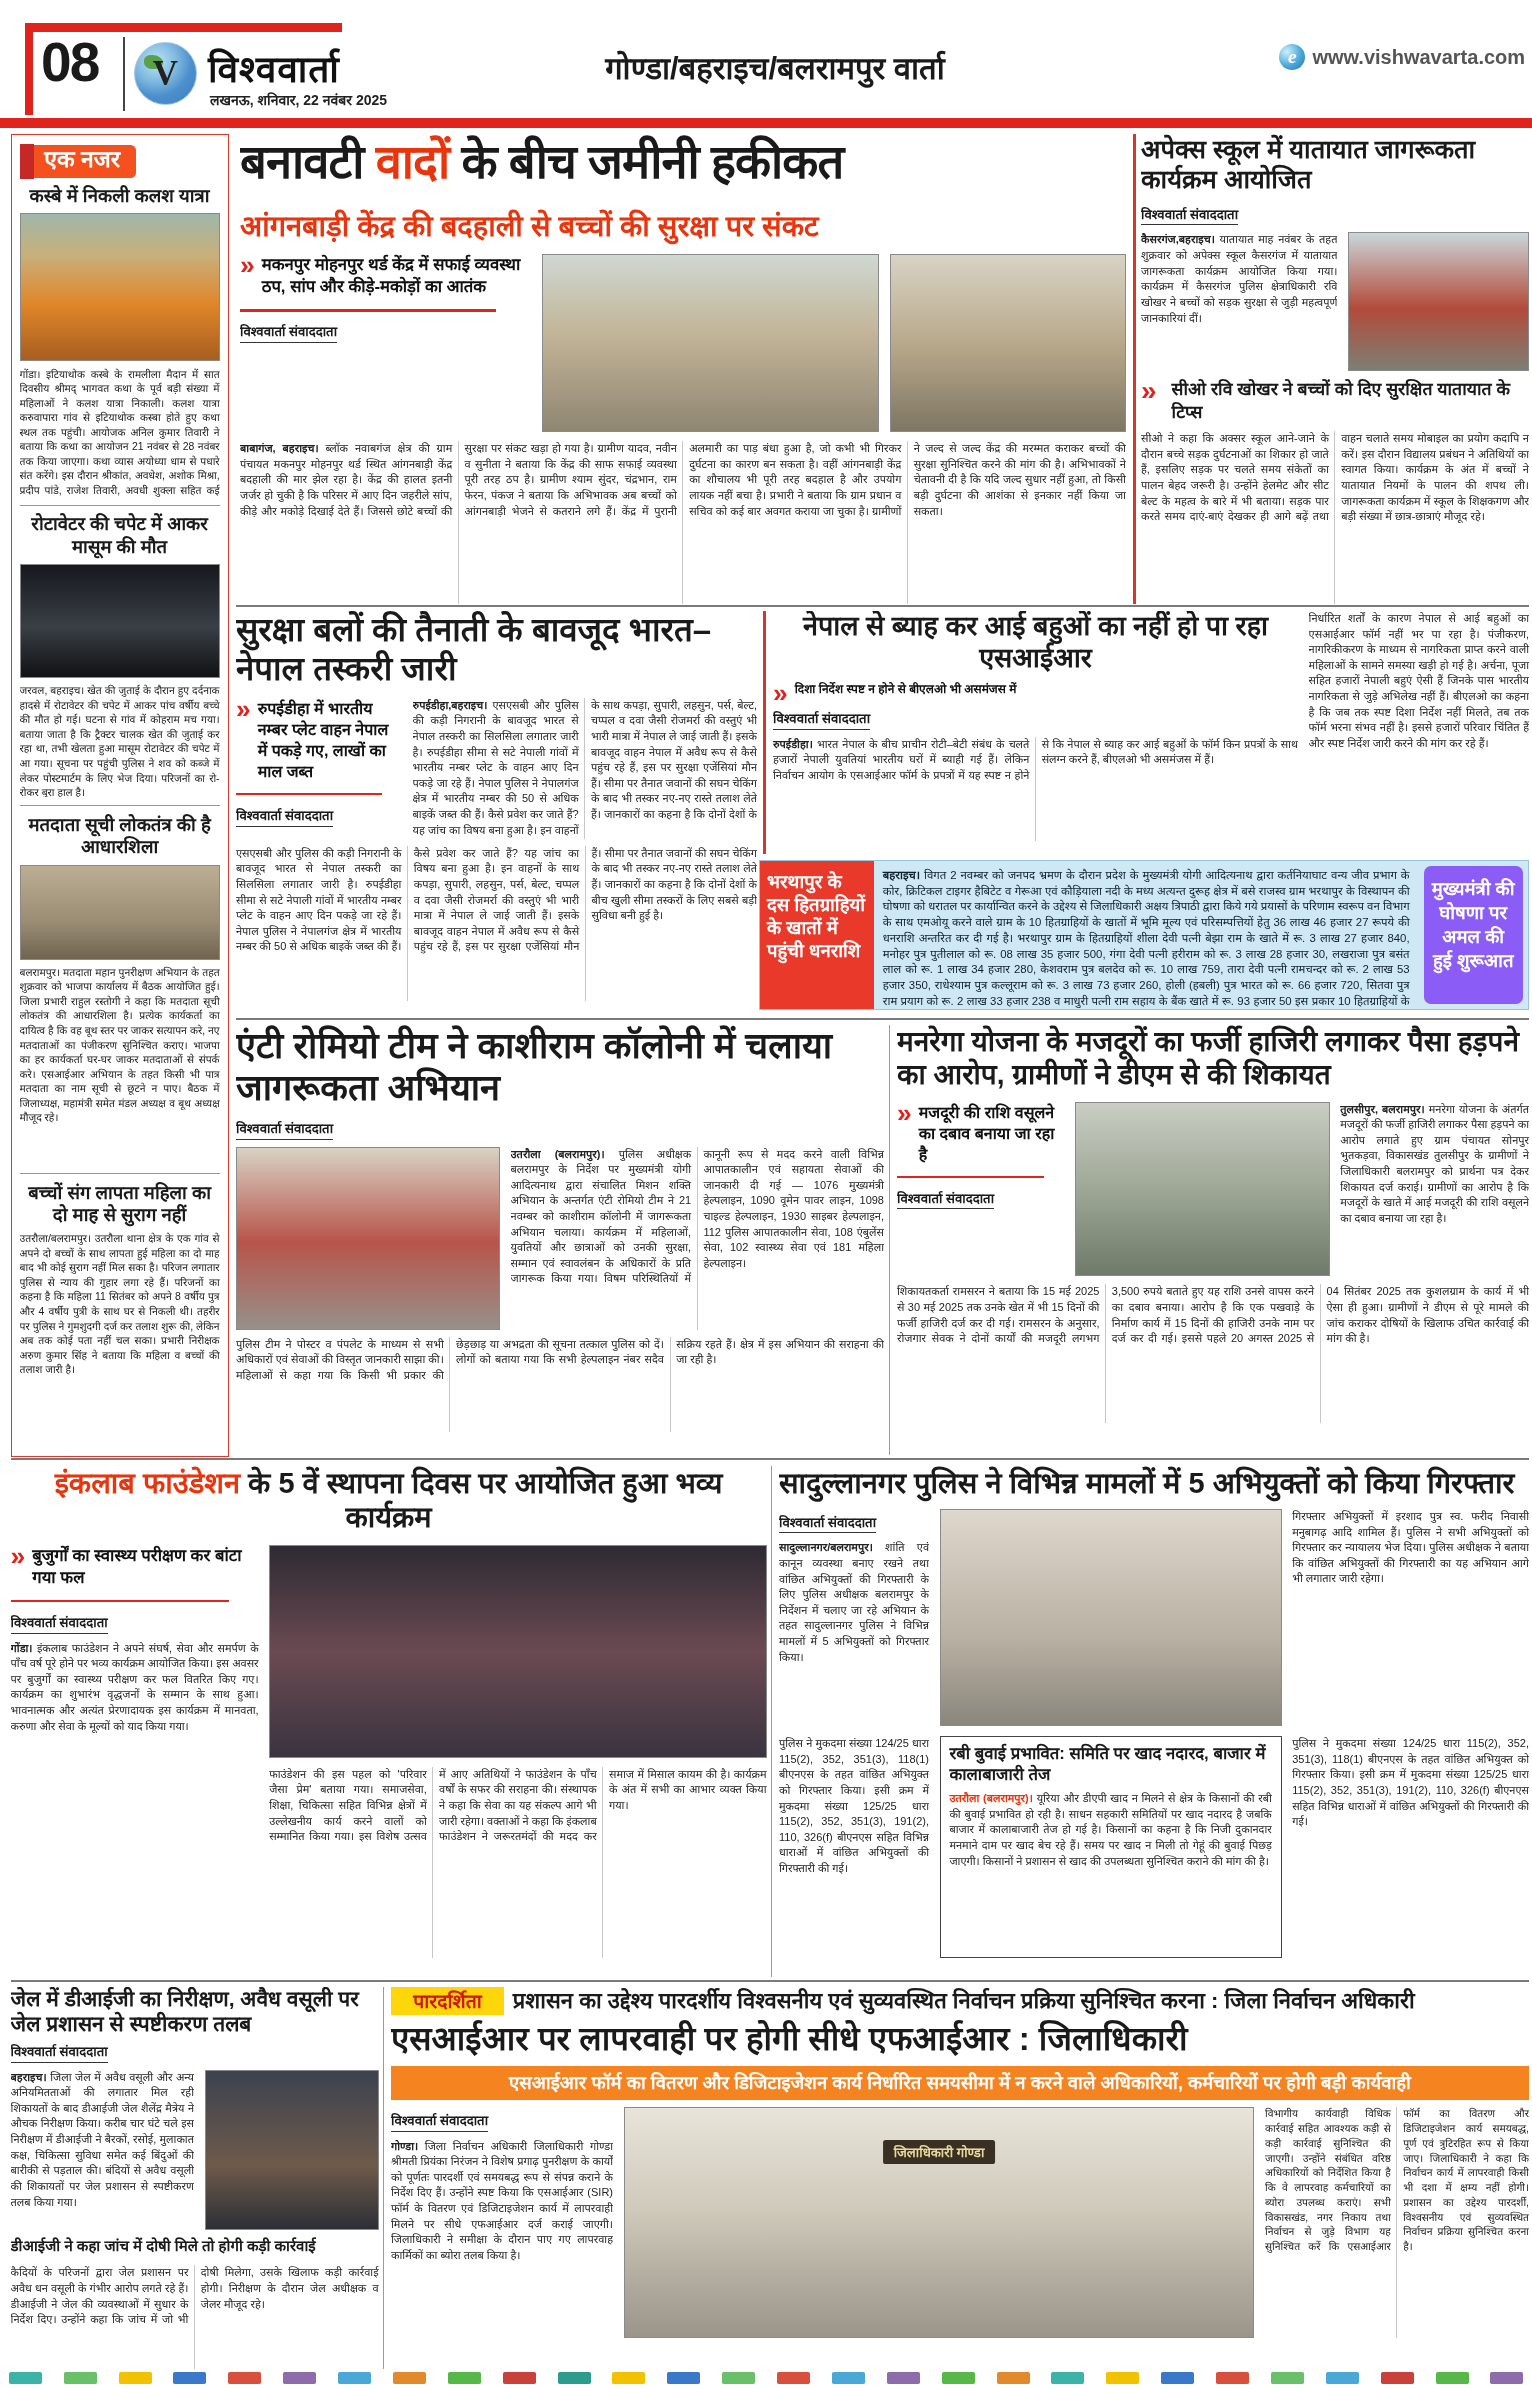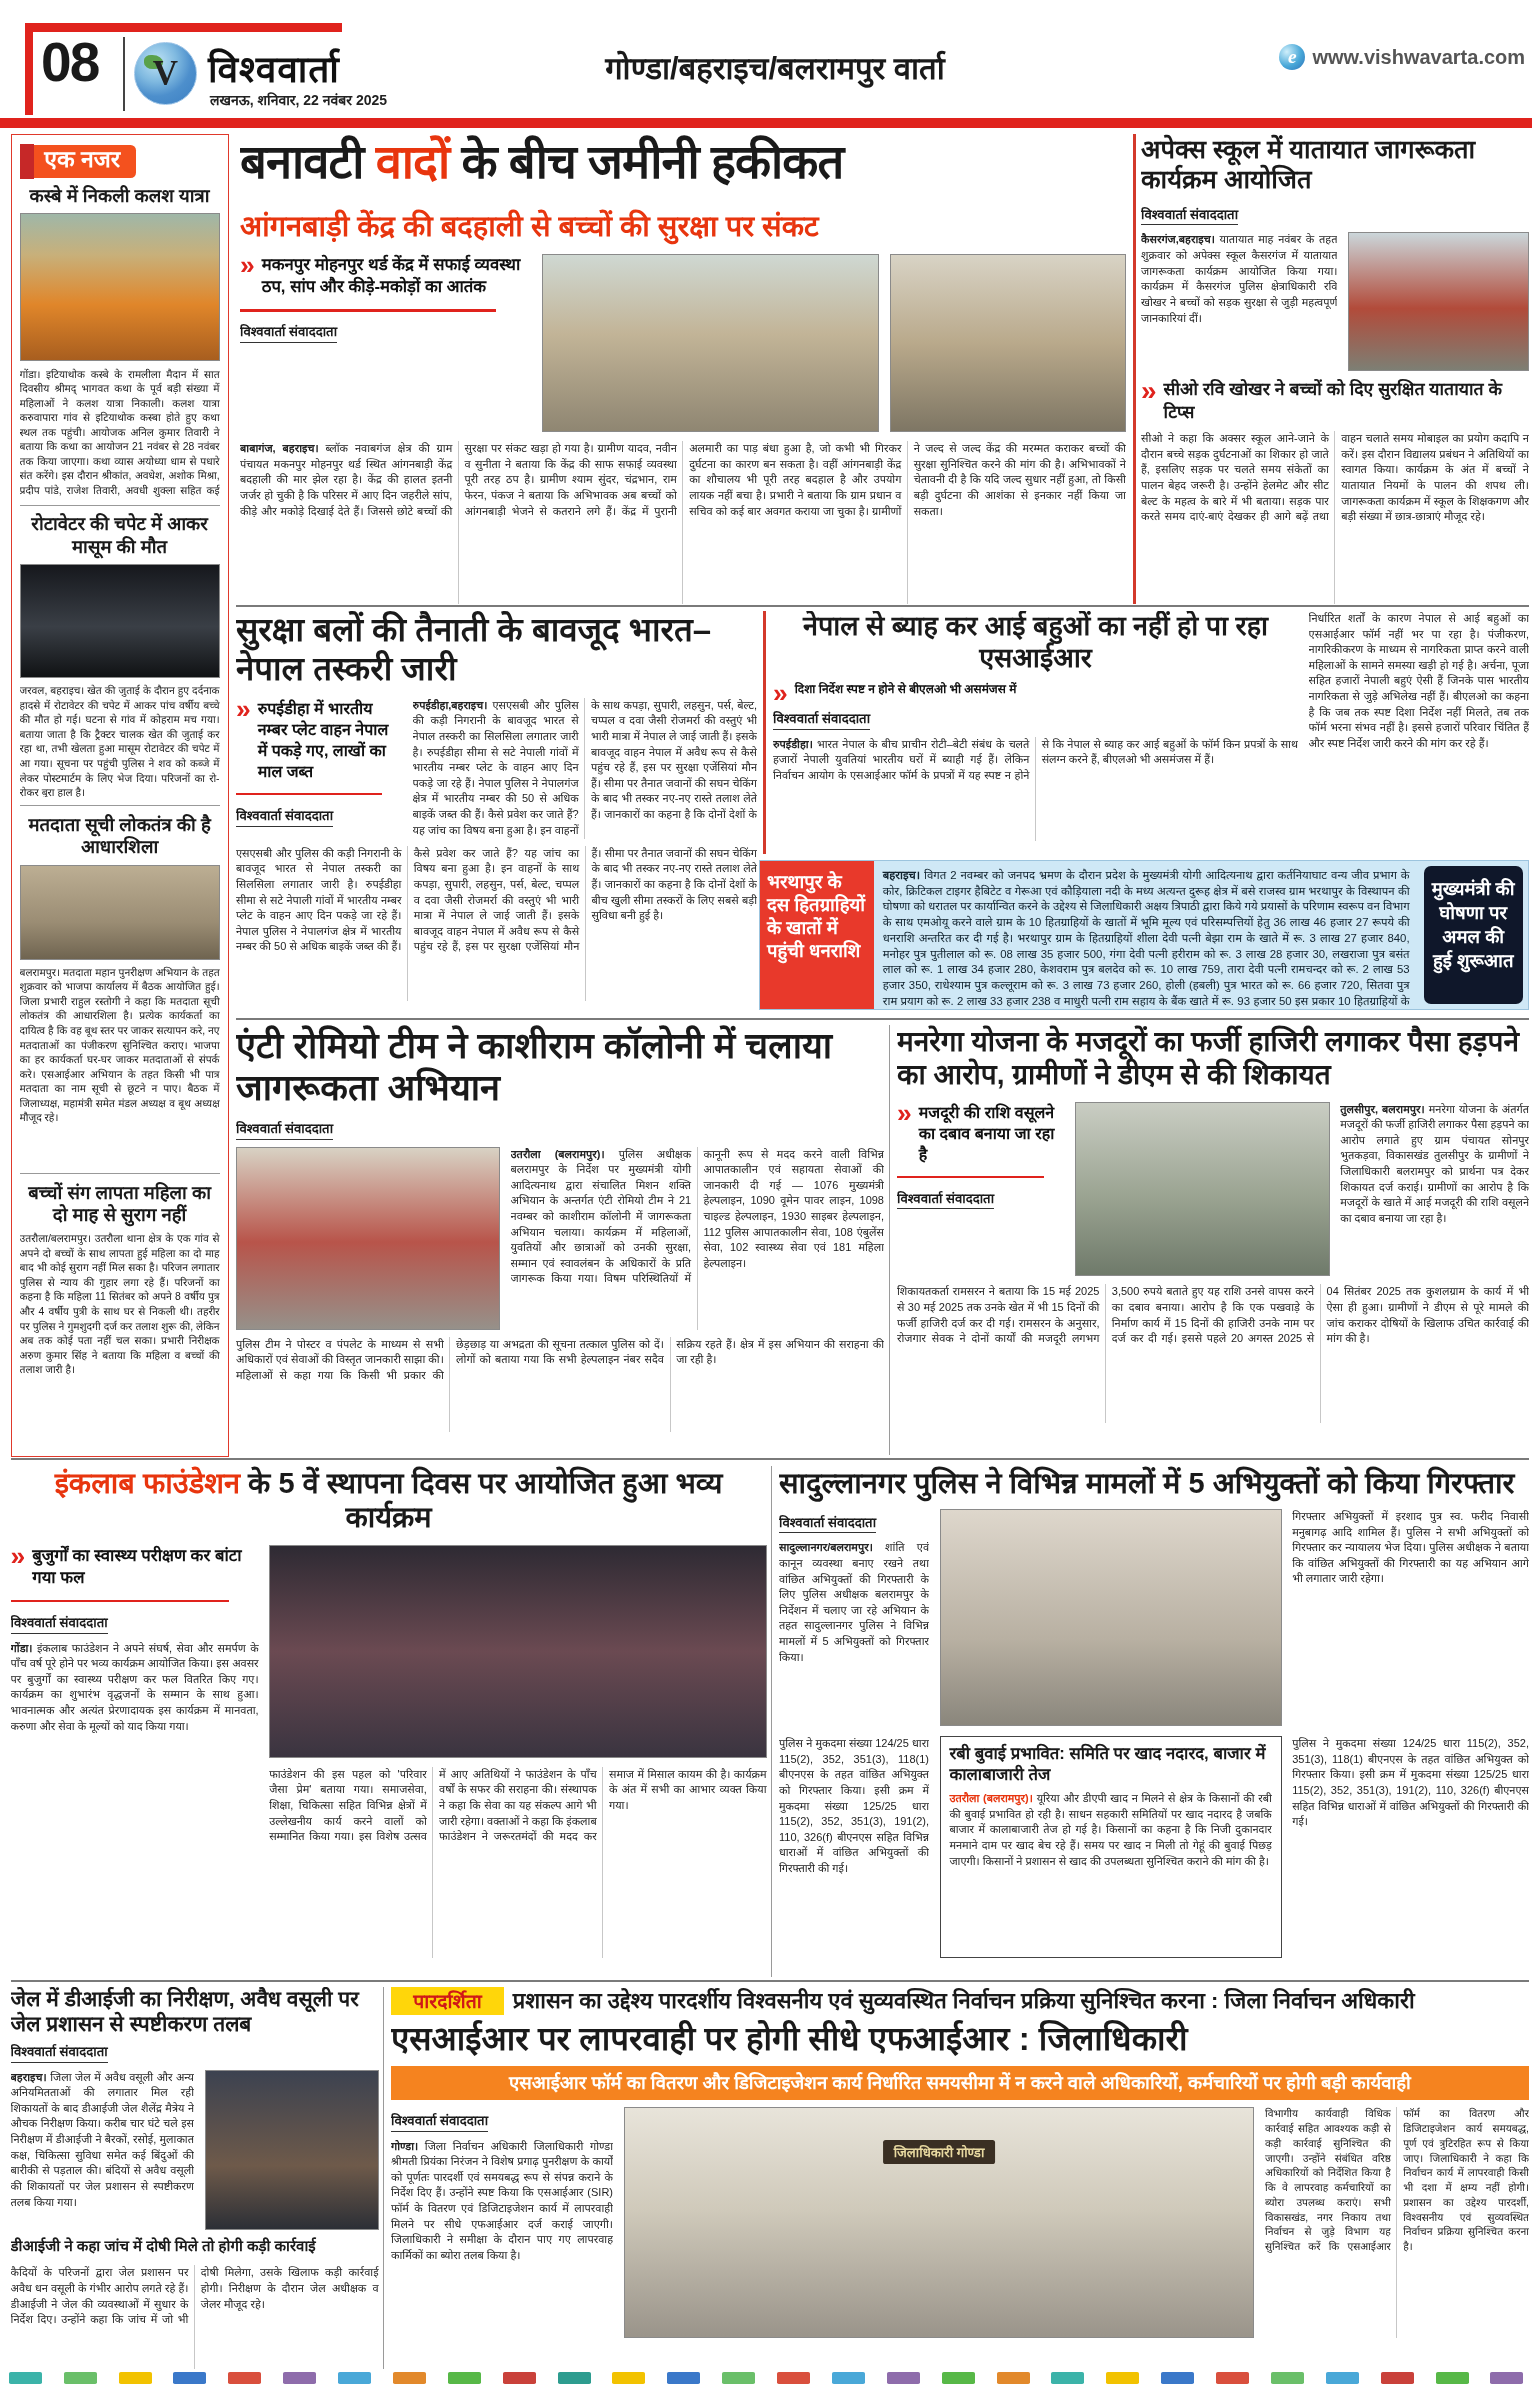--- a/index.html
+++ b/index.html
@@ -74,31 +74,31 @@
 
   
   .art{position:absolute;overflow:hidden}
   .row{display:flex;gap:10.6px}
 
   
   .hl-main{font-size:47px;letter-spacing:-0.9px}
   .hl-sub{font-size:29px;color:#e8350e;margin-top:20px}
   
   .hl-apex{font-size:25.5px;margin-bottom:7px}
-  .pullquote{display:flex;gap:7px;font-size:17.6px;font-weight:bold;line-height:1.3;margin:7px 0}
+  .pullquote{display:flex;gap:15px;font-size:17.6px;font-weight:bold;line-height:1.3;margin:7px 0}
   .pullquote .arr{color:#e0231d;font-size:28px;line-height:.9}
   .pullquote .arr::before{content:"\00BB"}
   
   .hl-task{font-size:33px}
   .hl-nepal{font-size:27px;text-align:center}
   
   .bluebox{position:absolute;left:759px;top:860px;width:770px;height:150px;display:flex;background:#cfe8f6;border:0.9px solid #9cc4de}
   .bb-label{flex:0 0 114px;background:#e8392b;color:#fff;font-size:18.5px;font-weight:bold;line-height:1.25;padding:8.8px 7px}
   .bb-text{flex:1;font-size:11.4px;line-height:1.38;padding:7px 8.8px;text-align:justify;overflow:hidden;color:#10222e}
-  .bb-right{flex:0 0 99px;background:#0f172a;color:#fff;font-size:18.5px;font-weight:bold;line-height:1.3;padding:10.6px 7px;border-radius:7px;margin:5.3px;text-align:center}
+  .bb-right{flex:0 0 99px;background:#8b5cf6;color:#fff;font-size:18.5px;font-weight:bold;line-height:1.3;padding:10.6px 7px;border-radius:7px;margin:5.3px;text-align:center}
   
   .hl-romeo{font-size:36px}
   .hl-mnrega{font-size:28px}
   
   .hl-inq{font-size:29px;text-align:left}
   .hl-sadul{font-size:29px}
   .rabi-box{border:1.8px solid #444;padding:7px 8.8px;overflow:hidden}
   .rabi-h{font-size:16.7px;font-weight:bold;line-height:1.25;margin-bottom:5.3px}
   
   .hl-jail{font-size:21px}

